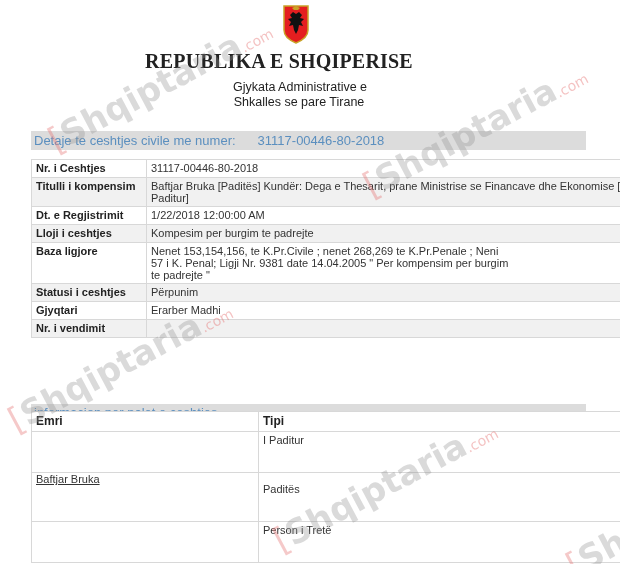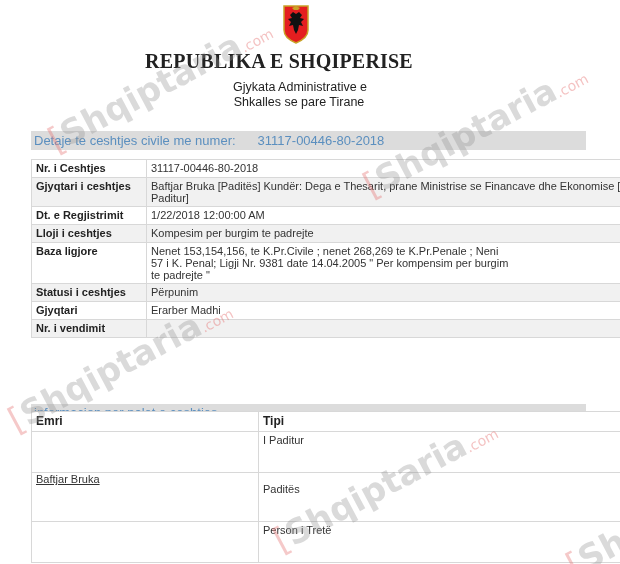--- a/index.html
+++ b/index.html
@@ -44,21 +44,21 @@
   <span>Detaje te ceshtjes civile me numer:</span><span class="num">31117-00446-80-2018</span>
 </div>
 
 <table class="details" style="top:159px;">
   <tbody>
       <tr>
         <td class="lbl">Nr. i Ceshtjes</td>
         <td class="val">31117-00446-80-2018</td>
       </tr>
   <tr>
-        <td class="lbl">Gjyqtari i ceshtjes</td>
+        <td class="lbl">Titulli i kompensim</td>
         <td class="val">Baftjar Bruka [Paditës] Kundër: Dega e Thesarit, prane Ministrise se Financave dhe Ekonomise [I Paditur]</td>
       </tr>
   <tr>
         <td class="lbl">Dt. e Regjistrimit</td>
         <td class="val">1/22/2018 12:00:00 AM</td>
       </tr>
   <tr>
         <td class="lbl">Lloji i ceshtjes</td>
         <td class="val">Kompesim per burgim te padrejte</td>
       </tr>

